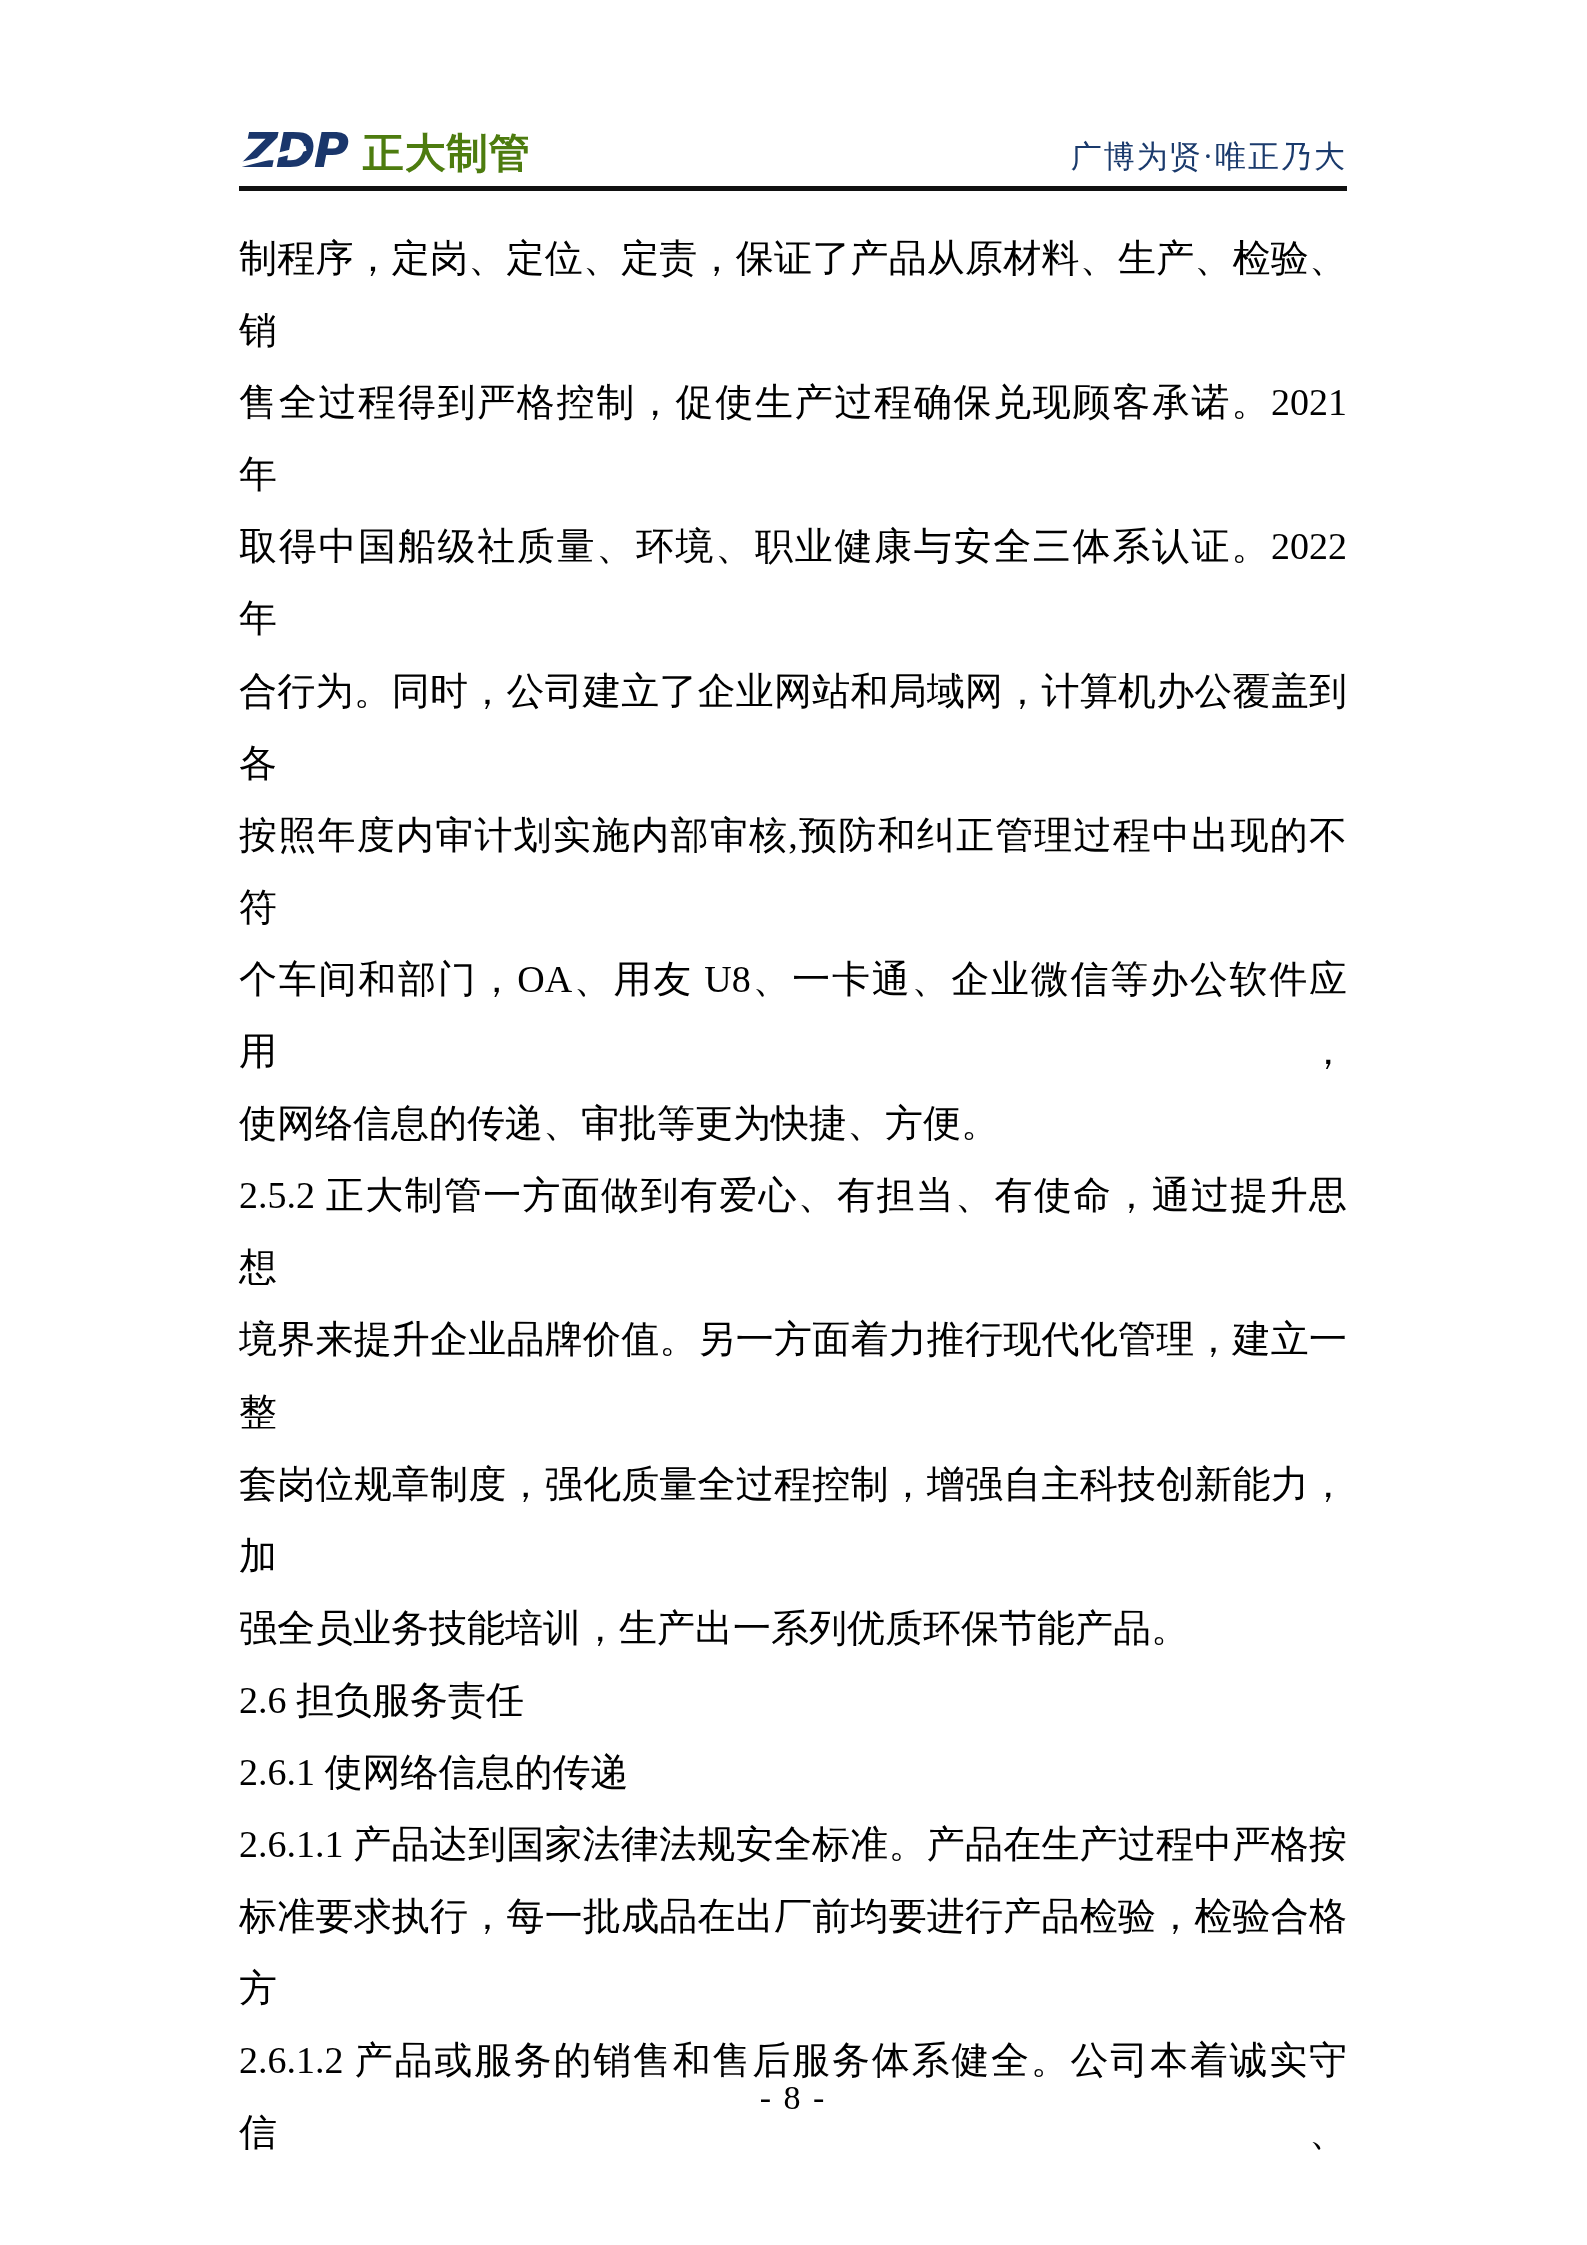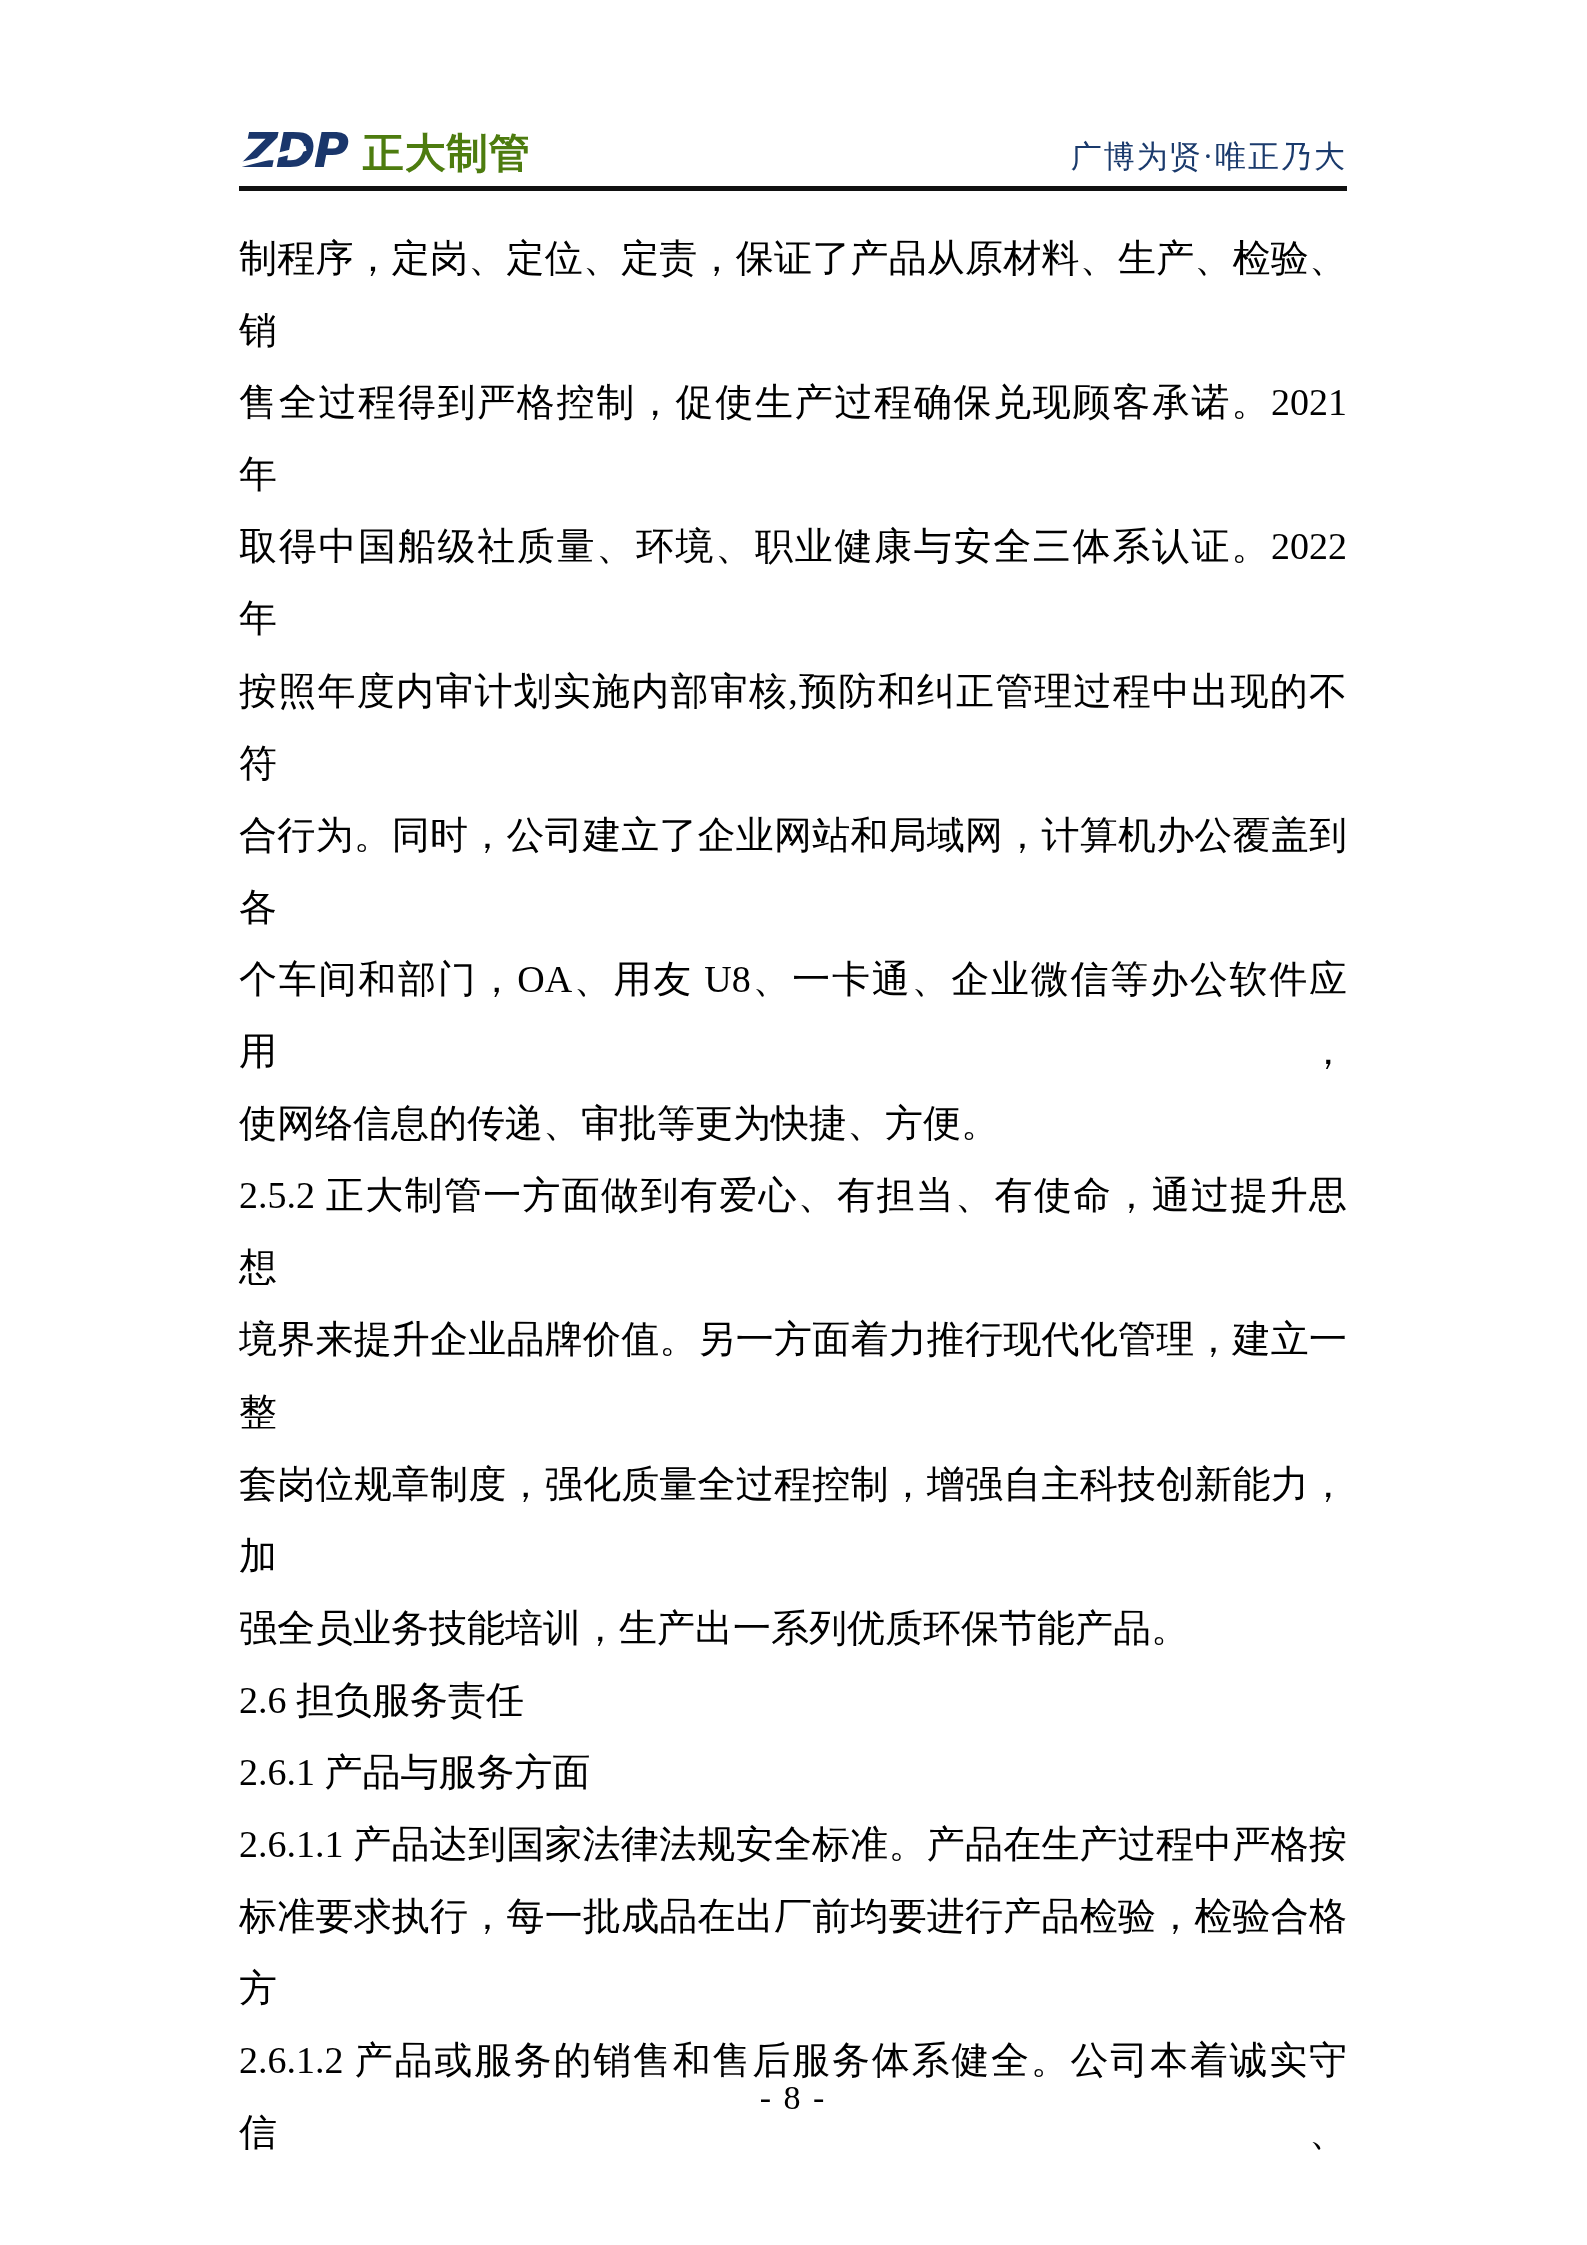--- a/index.html
+++ b/index.html
@@ -112,30 +112,30 @@
   </div>
 
   <div class="header-slogan">广博为贤·唯正乃大</div>
 
   <div class="header-rule"></div>
 
   <div class="body-text">
     <div class="line full">制程序，定岗、定位、定责，保证了产品从原材料、生产、检验、销</div>
     <div class="line full">售全过程得到严格控制，促使生产过程确保兑现顾客承诺。2021 年</div>
     <div class="line full">取得中国船级社质量、环境、职业健康与安全三体系认证。2022 年</div>
+    <div class="line full">合行为。同时，公司建立了企业网站和局域网，计算机办公覆盖到各</div>
     <div class="line full">按照年度内审计划实施内部审核,预防和纠正管理过程中出现的不符</div>
-    <div class="line full">合行为。同时，公司建立了企业网站和局域网，计算机办公覆盖到各</div>
     <div class="line full">个车间和部门，OA、用友 U8、一卡通、企业微信等办公软件应用，</div>
     <div class="line short">使网络信息的传递、审批等更为快捷、方便。</div>
     <div class="line full">2.5.2 正大制管一方面做到有爱心、有担当、有使命，通过提升思想</div>
     <div class="line full">境界来提升企业品牌价值。另一方面着力推行现代化管理，建立一整</div>
     <div class="line full">套岗位规章制度，强化质量全过程控制，增强自主科技创新能力，加</div>
     <div class="line short">强全员业务技能培训，生产出一系列优质环保节能产品。</div>
     <div class="line short">2.6 担负服务责任</div>
-    <div class="line short">2.6.1 产品与服务方面</div>
+    <div class="line short">2.6.1 使网络信息的传递</div>
     <div class="line full">2.6.1.1 产品达到国家法律法规安全标准。产品在生产过程中严格按</div>
     <div class="line full">标准要求执行，每一批成品在出厂前均要进行产品检验，检验合格方</div>
     <div class="line full">2.6.1.2 产品或服务的销售和售后服务体系健全。公司本着诚实守信、</div>
 
   </div>
 
   <div class="footer">- 8 -</div>
 
 </div>
 

